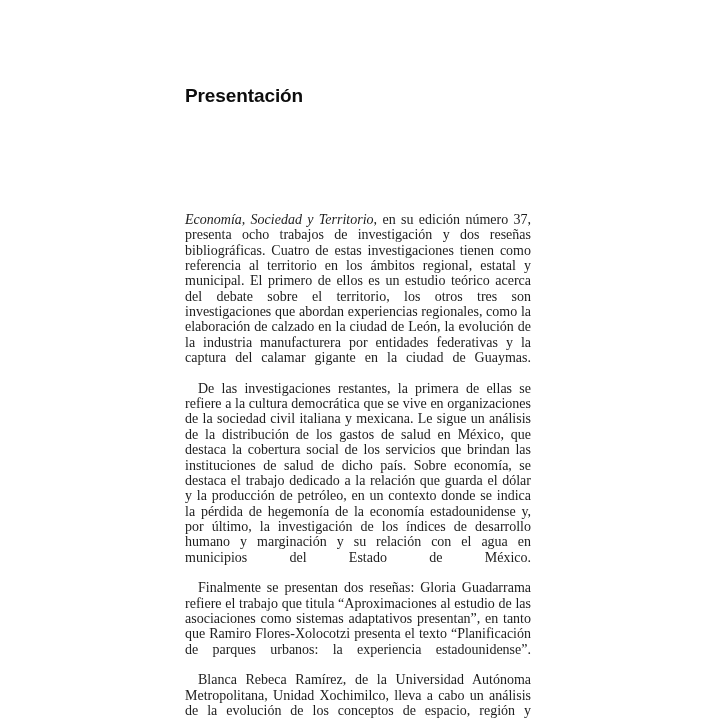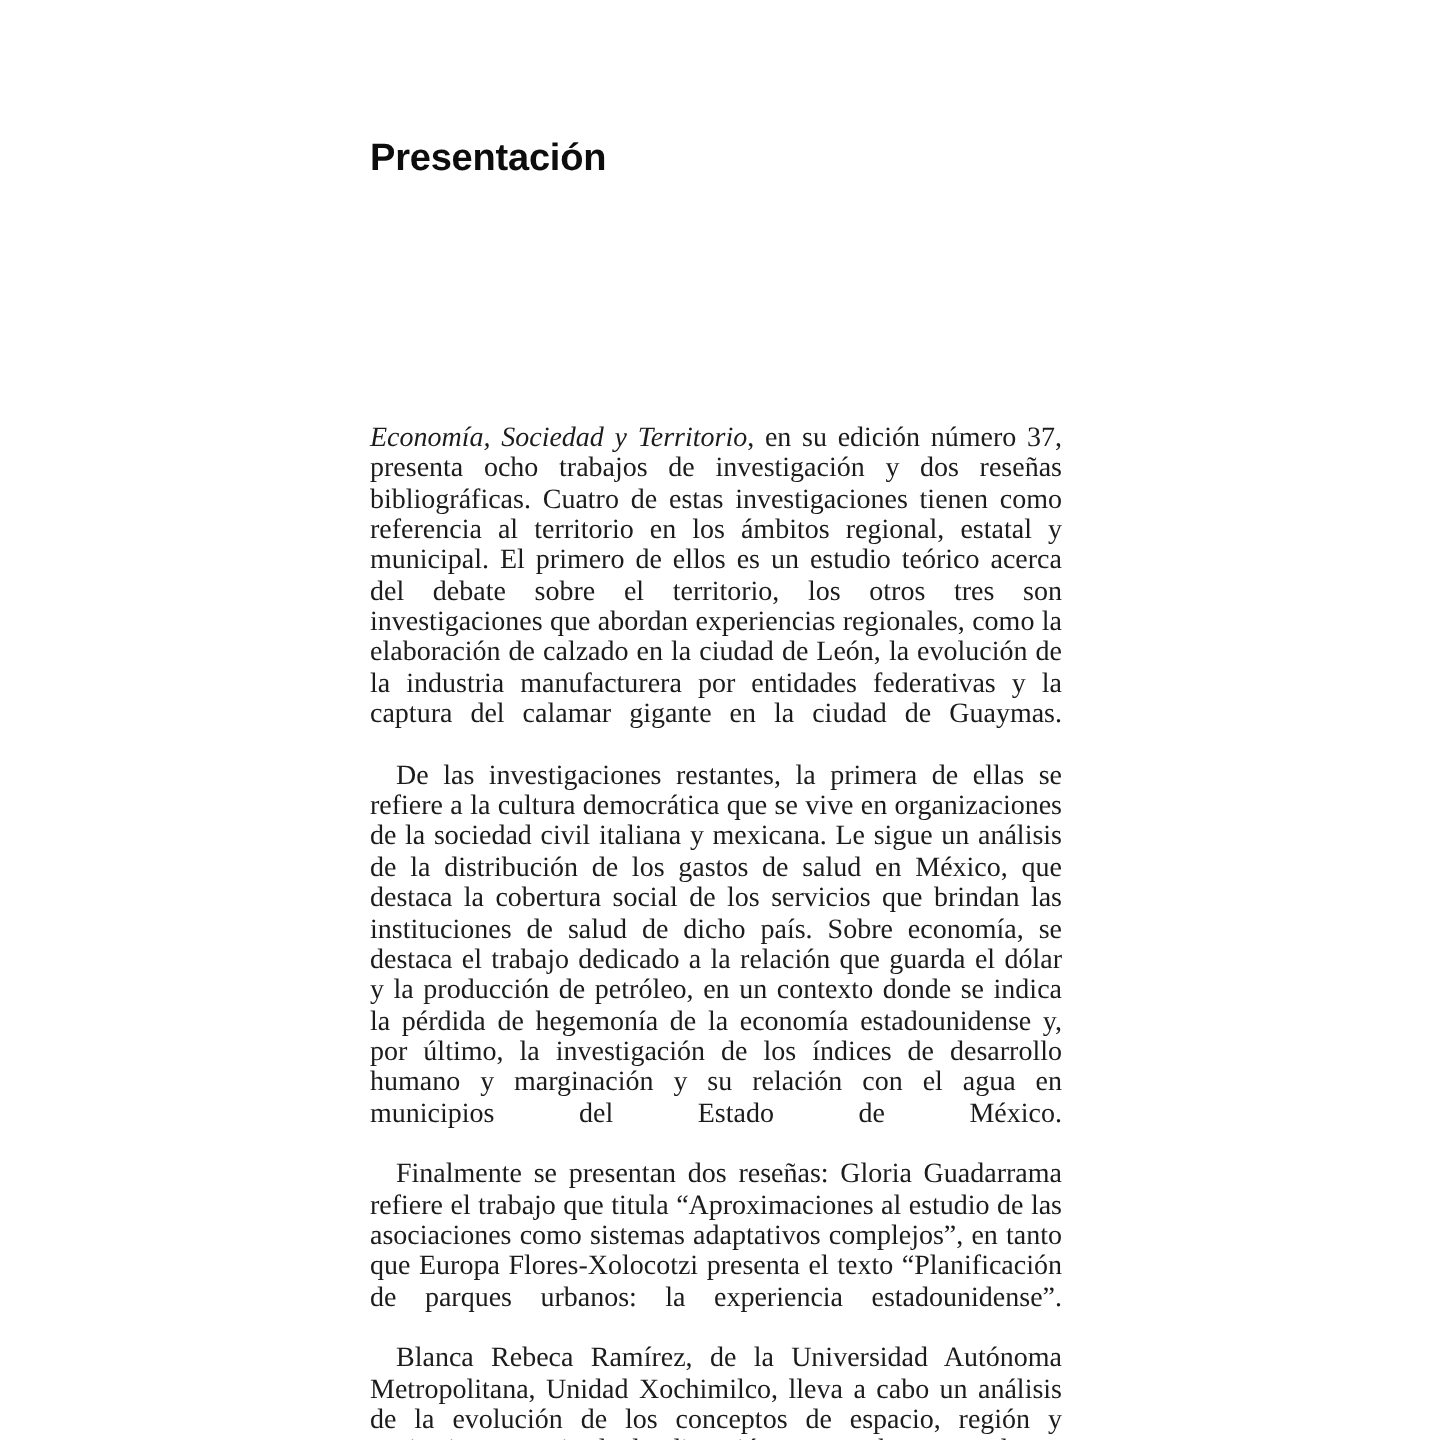--- a/index.html
+++ b/index.html
@@ -20,21 +20,21 @@
     position: relative;
     width: 720px;
     height: 720px;
     background: #ffffff;
   }
 
   
   .page-title {
     position: absolute;
     left: 185px;
-    top: 56px;
+    top: 72px;
     font-family: "Liberation Sans", "DejaVu Sans", sans-serif;
     font-weight: bold;
     font-size: 19px;
     line-height: 22px;
     letter-spacing: -0.1px;
     color: #0d0d0d;
     white-space: nowrap;
   }
 
   
@@ -78,18 +78,18 @@
 <div class="page">
 
   <h1 class="page-title">Presentación</h1>
 
   <div class="text-column">
 
     <p class="body-paragraph"><em class="journal-title">Economía, Sociedad y Territorio</em><span>, en su edición número 37, presenta ocho trabajos de investigación y dos reseñas bibliográficas. Cuatro de estas investigaciones tienen como referencia al territorio en los ámbitos regional, estatal y municipal. El primero de ellos es un estudio teórico acerca del debate sobre el territorio, los otros tres son investigaciones que abordan experiencias regionales, como la elaboración de calzado en la ciudad de León, la evolución de la industria manufacturera por entidades federativas y la captura del calamar gigante en la ciudad de Guaymas.</span></p>
 
     <p class="body-paragraph indented">De las investigaciones restantes, la primera de ellas se refiere a la cultura democrática que se vive en organizaciones de la sociedad civil italiana y mexicana. Le sigue un análisis de la distribución de los gastos de salud en México, que destaca la cobertura social de los servicios que brindan las instituciones de salud de dicho país. Sobre economía, se destaca el trabajo dedicado a la relación que guarda el dólar y la producción de petróleo, en un contexto donde se indica la pérdida de hegemonía de la economía estadounidense y, por último, la investigación de los índices de desarrollo humano y marginación y su relación con el agua en municipios del Estado de México.</p>
 
-    <p class="body-paragraph indented">Finalmente se presentan dos reseñas: Gloria Guadarrama refiere el trabajo que titula “Aproximaciones al estudio de las asociaciones como sistemas adaptativos complejos”, en tanto que Europa Flores-Xolocotzi presenta el texto “Planificación de parques urbanos: la experiencia estadounidense”.</p>
+    <p class="body-paragraph indented">Finalmente se presentan dos reseñas: Gloria Guadarrama refiere el trabajo que titula “Aproximaciones al estudio de las asociaciones como sistemas adaptativos presentan”, en tanto que Ramiro Flores-Xolocotzi presenta el texto “Planificación de parques urbanos: la experiencia estadounidense”.</p>
 
     <p class="body-paragraph indented">Blanca Rebeca Ramírez, de la Universidad Autónoma Metropolitana, Unidad Xochimilco, lleva a cabo un análisis de la evolución de los conceptos de espacio, región y territorio, a partir de la discusión que se ha generado en Europa y América Latina. Del concepto de espacio, que derivó en espacio-región, se transitó al de territorio, en razón de una resignificación donde espacio y tiempo se consideran procesos que mantienen una vinculación entre sí, e incorpora la idea de acción y de sentido, como expresiones humanas que se vinculan a un determinado lugar al</p>
 
   </div>
 </div>
 
 </body></html>

